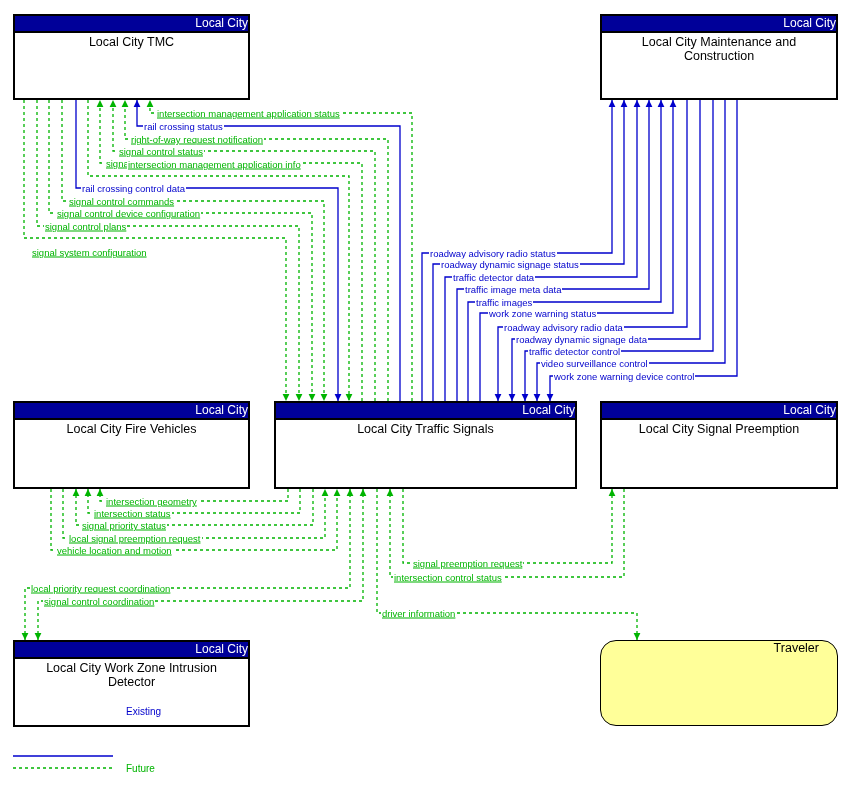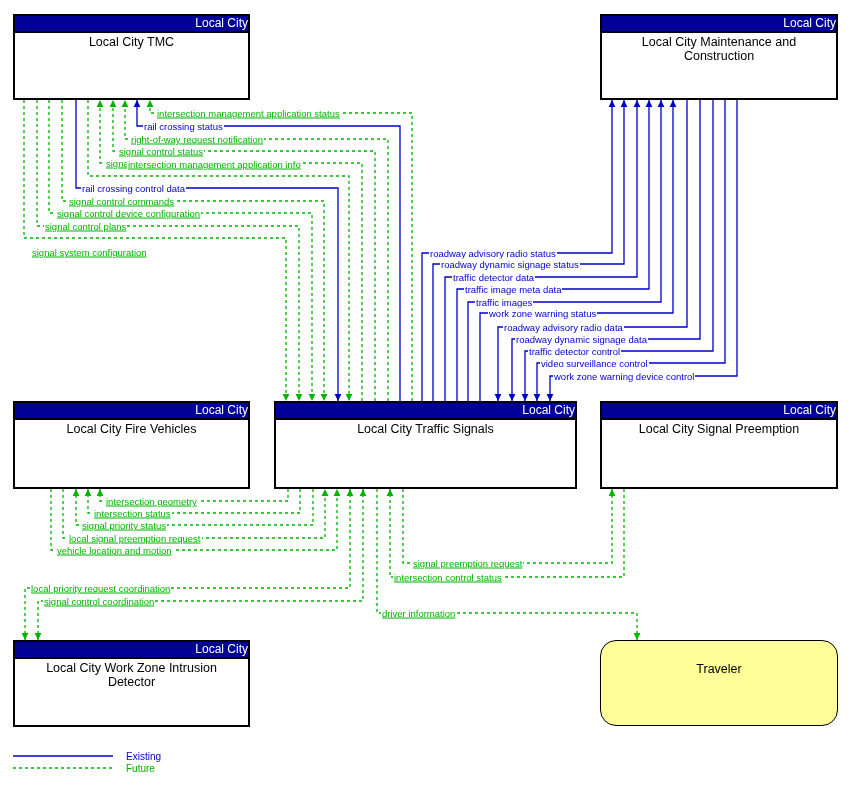--- a/index.html
+++ b/index.html
@@ -11,31 +11,31 @@
              text-align:right;border-bottom:2px solid #000000;}
   .ebox .ttl{color:#000000;font-size:12.5px;line-height:14px;text-align:center;padding:2px 18px 0 18px;}
   #box-tmc{left:13px;top:14px;width:237px;height:86px;}
   #box-maintenance{left:600px;top:14px;width:238px;height:86px;}
   #box-fire{left:13px;top:401px;width:237px;height:88px;}
   #box-signals{left:274px;top:401px;width:303px;height:88px;}
   #box-preemption{left:600px;top:401px;width:238px;height:88px;}
   #box-workzone{left:13px;top:640px;width:237px;height:87px;}
   #box-traveler{left:600px;top:640px;width:238px;height:86px;background:#FFFF99;
                 border:1.5px solid #000000;border-radius:16px;}
-  #box-traveler .ttl{padding-top:21px;}
+  #box-traveler .ttl{padding-top:0;text-align:right;}
   
   #wires{position:absolute;left:0;top:0;z-index:2;pointer-events:none;}
   
   .flabel{position:absolute;transform:translateY(-50%);white-space:nowrap;background:#ffffff;
           padding:0 1px;font-size:9.5px;line-height:11px;z-index:3;}
   .flabel.existing{color:#0000CC;}
   .flabel.future{color:#00B400;text-decoration:underline;}
   
   .legend-label{position:absolute;transform:translateY(-50%);font-size:10px;z-index:3;}
-  #legend-existing-label{left:126px;top:756px;color:#0000CC;text-align:center;}
+  #legend-existing-label{left:126px;top:711px;color:#0000CC;text-align:center;}
   #legend-future-label{left:126px;top:768px;color:#00B400;}
 </style>
 </head>
 <body>
 
 <div id="stage">
 
   <div class="ebox" id="box-tmc">
     <div class="hdr">Local City</div>
     <div class="ttl">Local City TMC</div>

